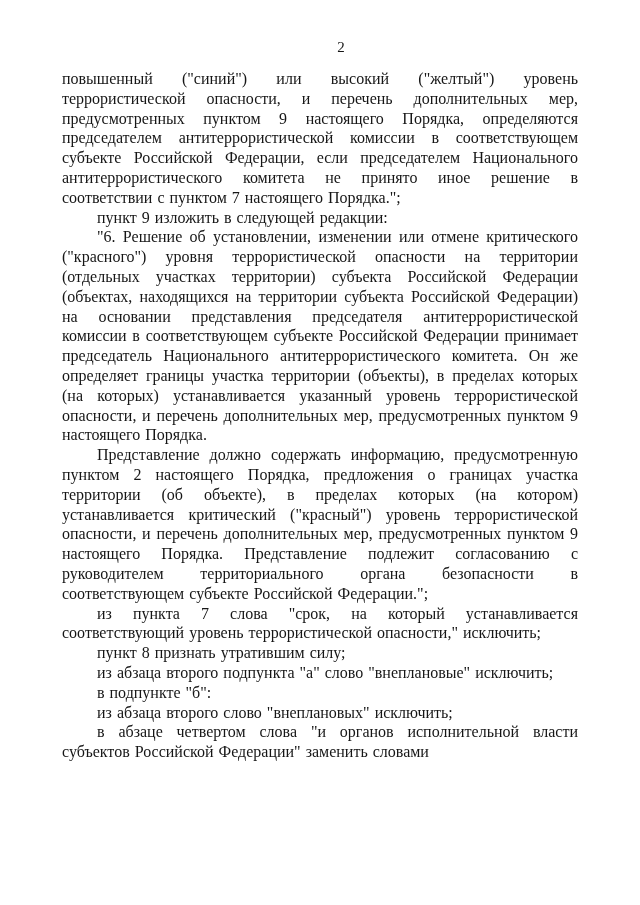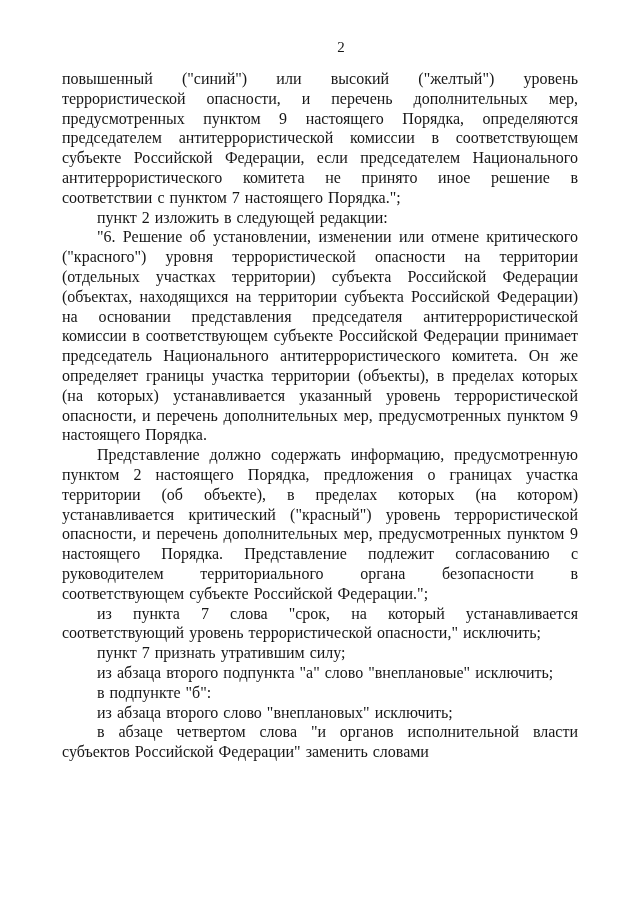--- a/index.html
+++ b/index.html
@@ -45,24 +45,24 @@
 </style>
 </head>
 <body>
 
 <div class="page">
 
   <div class="page-number">2</div>
 
   <div class="body-text">
     <p class="para no-indent">повышенный ("синий") или высокий ("желтый") уровень террористической опасности, и перечень дополнительных мер, предусмотренных пунктом 9 настоящего Порядка, определяются председателем антитеррористической комиссии в соответствующем субъекте Российской Федерации, если председателем Национального антитеррористического комитета не принято иное решение в соответствии с пунктом 7 настоящего Порядка.";</p>
-    <p class="para">пункт 2 изложить в следующей редакции:</p>
+    <p class="para">пункт 9 изложить в следующей редакции:</p>
     <p class="para">"6. Решение об установлении, изменении или отмене критического ("красного") уровня террористической опасности на территории (отдельных участках территории) субъекта Российской Федерации (объектах, находящихся на территории субъекта Российской Федерации) на основании представления председателя антитеррористической комиссии в соответствующем субъекте Российской Федерации принимает председатель Национального антитеррористического комитета. Он же определяет границы участка территории (объекты), в пределах которых (на которых) устанавливается указанный уровень террористической опасности, и перечень дополнительных мер, предусмотренных пунктом 9 настоящего Порядка.</p>
     <p class="para">Представление должно содержать информацию, предусмотренную пунктом 2 настоящего Порядка, предложения о границах участка территории (об объекте), в пределах которых (на котором) устанавливается критический ("красный") уровень террористической опасности, и перечень дополнительных мер, предусмотренных пунктом 9 настоящего Порядка. Представление подлежит согласованию с руководителем территориального органа безопасности в соответствующем субъекте Российской Федерации.";</p>
     <p class="para">из пункта 7 слова "срок, на который устанавливается соответствующий уровень террористической опасности," исключить;</p>
-    <p class="para">пункт 7 признать утратившим силу;</p>
+    <p class="para">пункт 8 признать утратившим силу;</p>
     <p class="para">из абзаца второго подпункта "а" слово "внеплановые" исключить;</p>
     <p class="para">в подпункте "б":</p>
     <p class="para">из абзаца второго слово "внеплановых" исключить;</p>
     <p class="para">в абзаце четвертом слова "и органов исполнительной власти субъектов Российской Федерации" заменить словами</p>
   </div>
 
 </div>
 
 </body></html>

